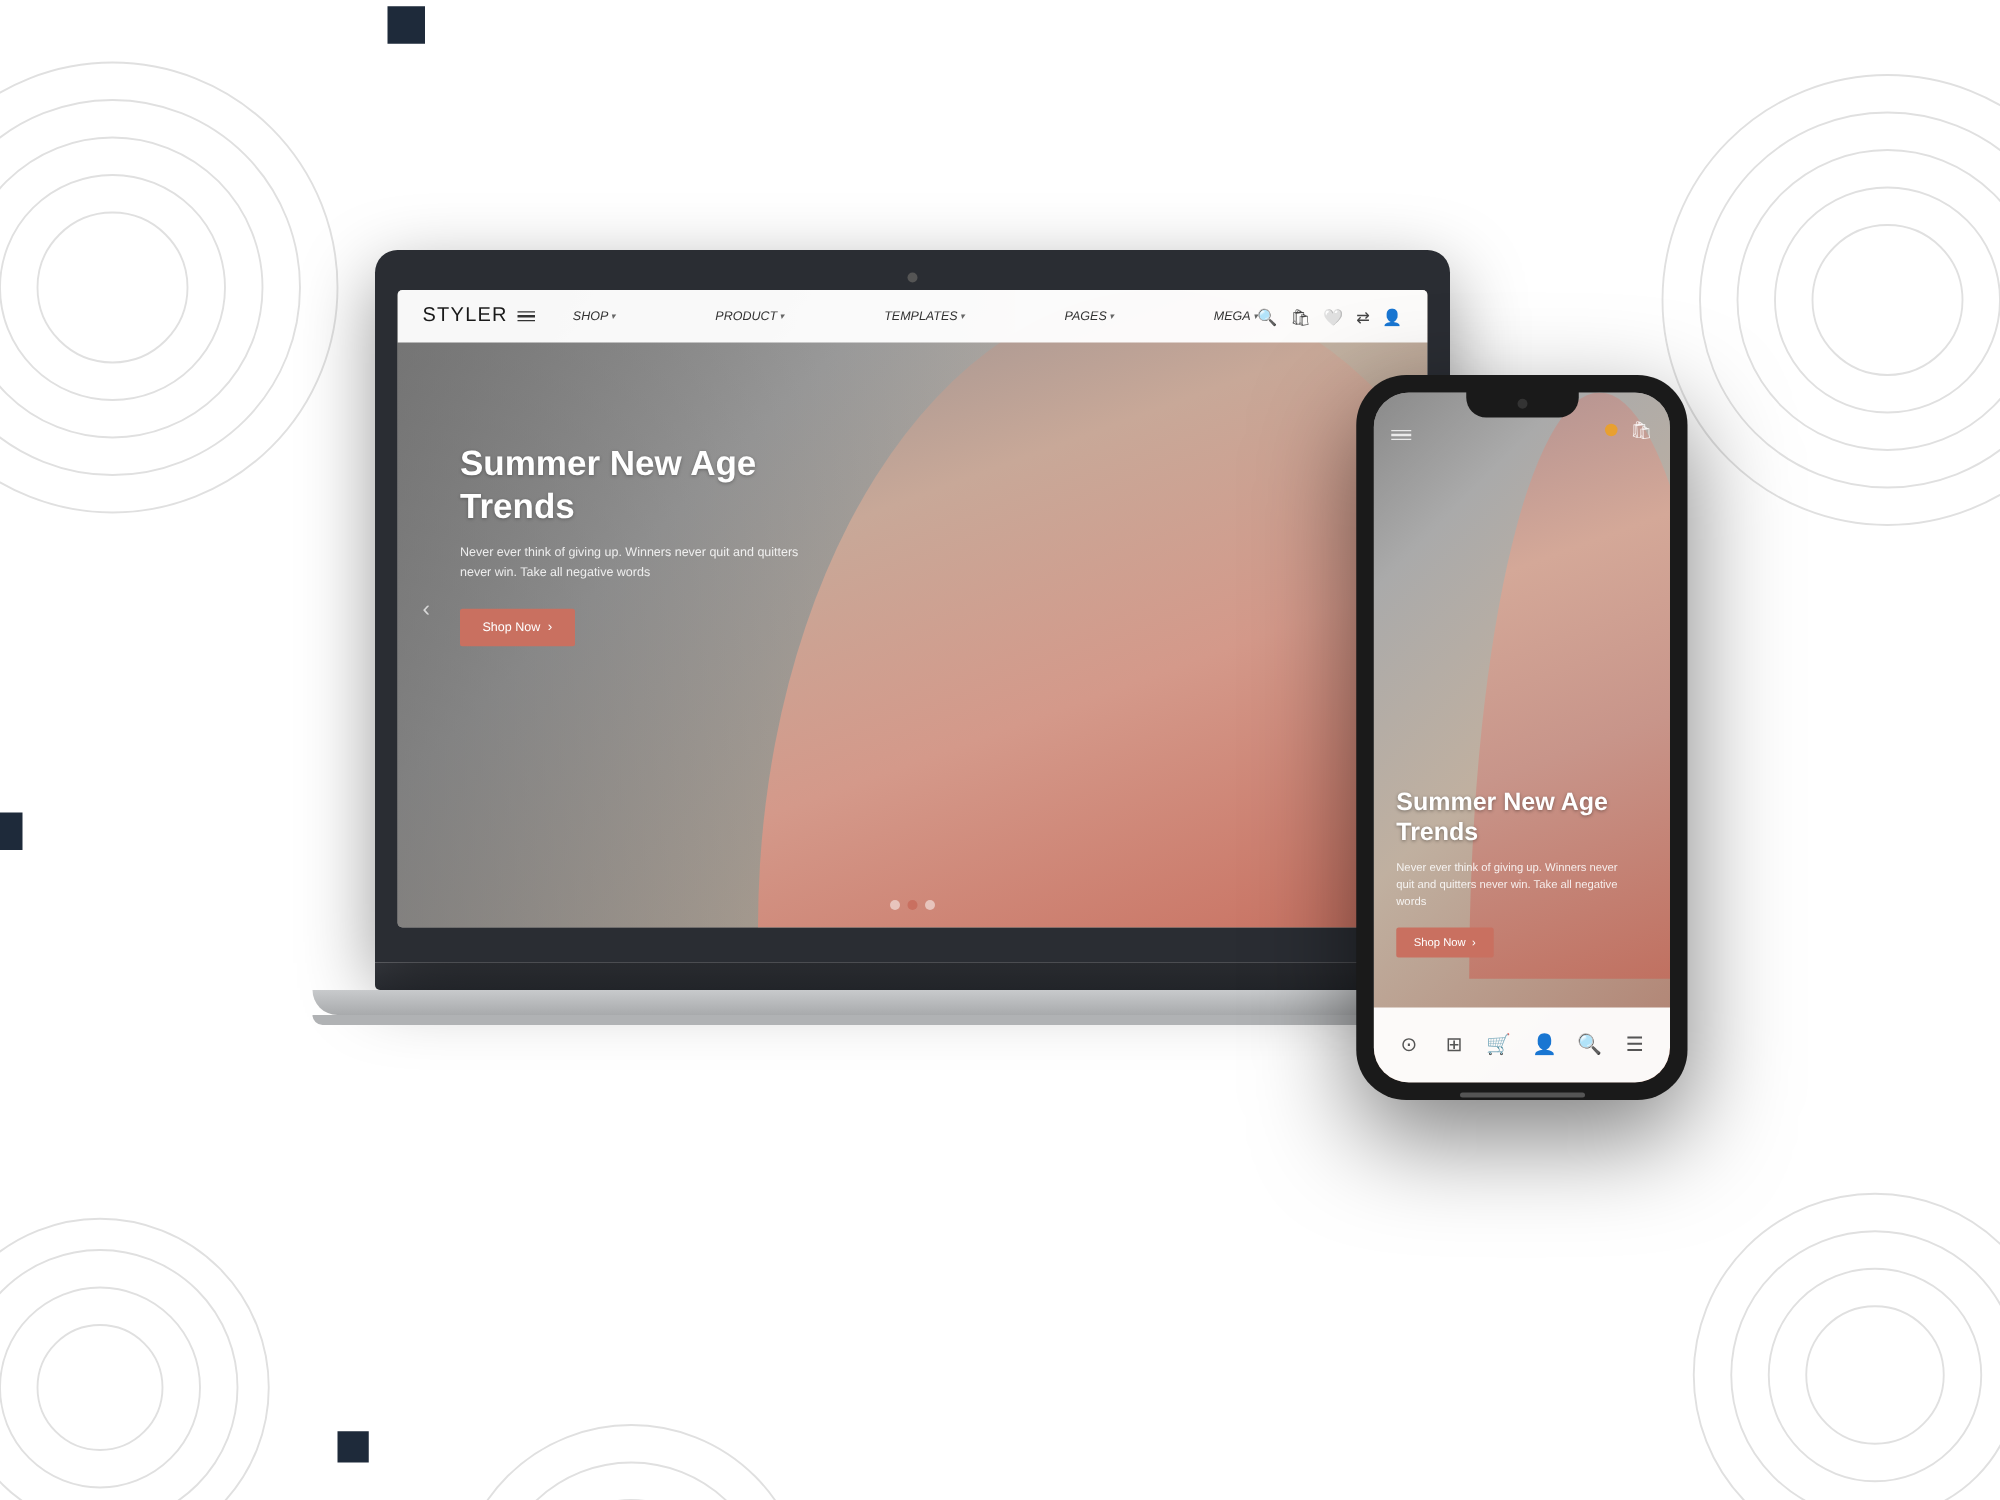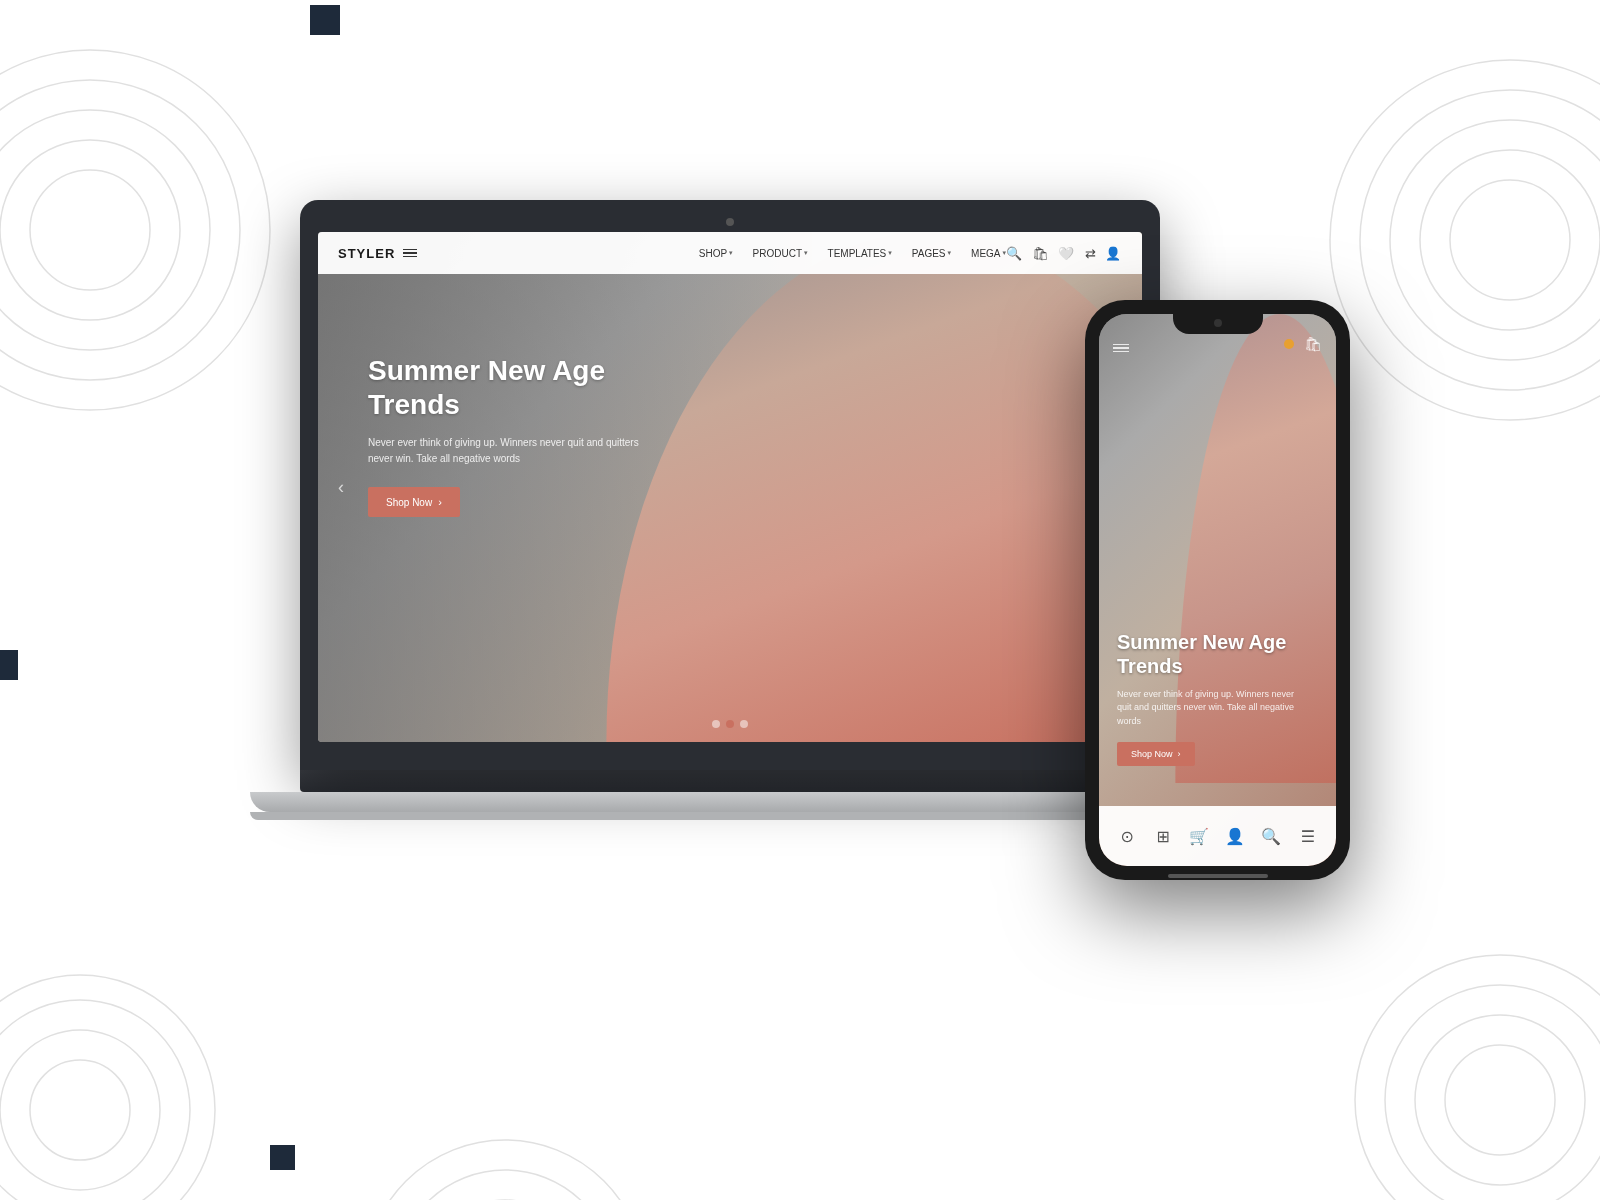--- a/index.html
+++ b/index.html
@@ -118,22 +118,22 @@
       right: 0;
       height: 42px;
       background: rgba(255,255,255,0.95);
       display: flex;
       align-items: center;
       padding: 0 20px;
       z-index: 10;
     }
 
     .nav-logo {
-      font-weight: 700;
-      font-size: 13px;
+      font-weight: 400;
+      font-size: 16px;
       color: #1a1a1a;
       letter-spacing: 1px;
       margin-right: 8px;
     }
 
     .nav-hamburger {
       margin-right: 30px;
       display: flex;
       flex-direction: column;
       gap: 2px;
@@ -143,21 +143,22 @@
       display: block;
       width: 14px;
       height: 1.5px;
       background: #333;
     }
 
     .nav-links {
       display: flex;
       gap: 20px;
       flex: 1;
-      justify-content: flex-end;
+      justify-content: space-between;
+      font-style: italic;
     }
 
     .nav-link {
       font-size: 10px;
       color: #333;
       text-decoration: none;
       display: flex;
       align-items: center;
       gap: 2px;
     }

